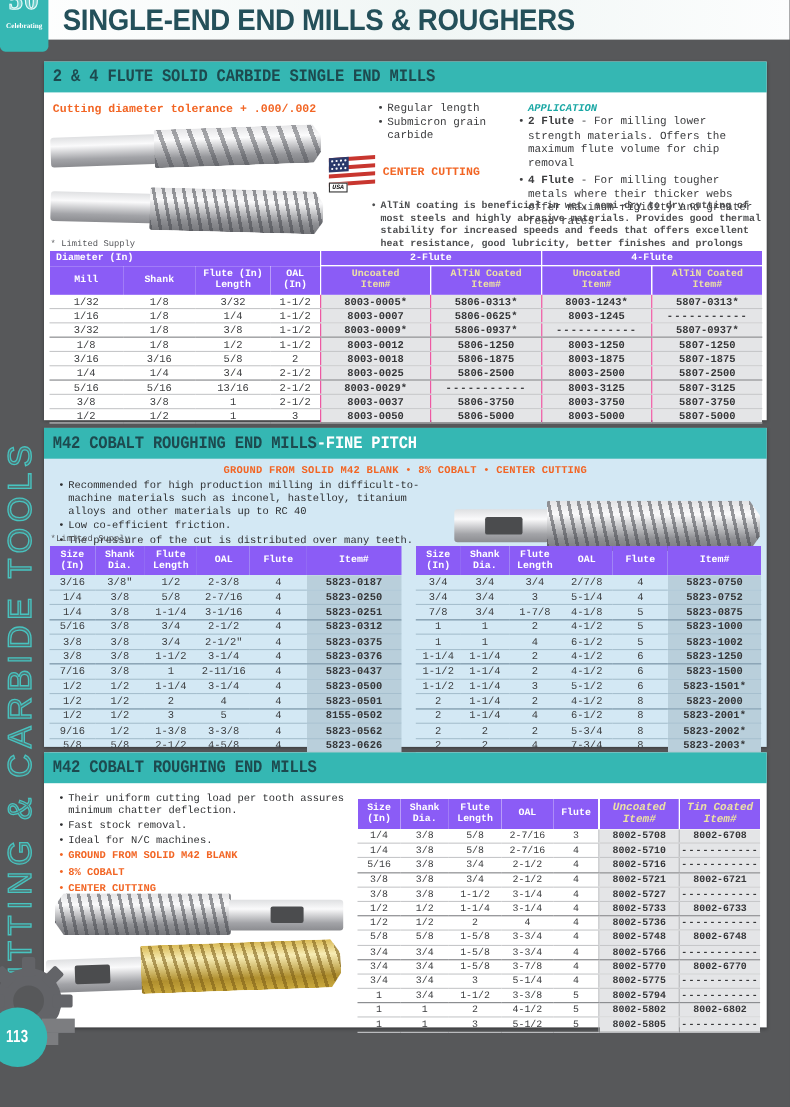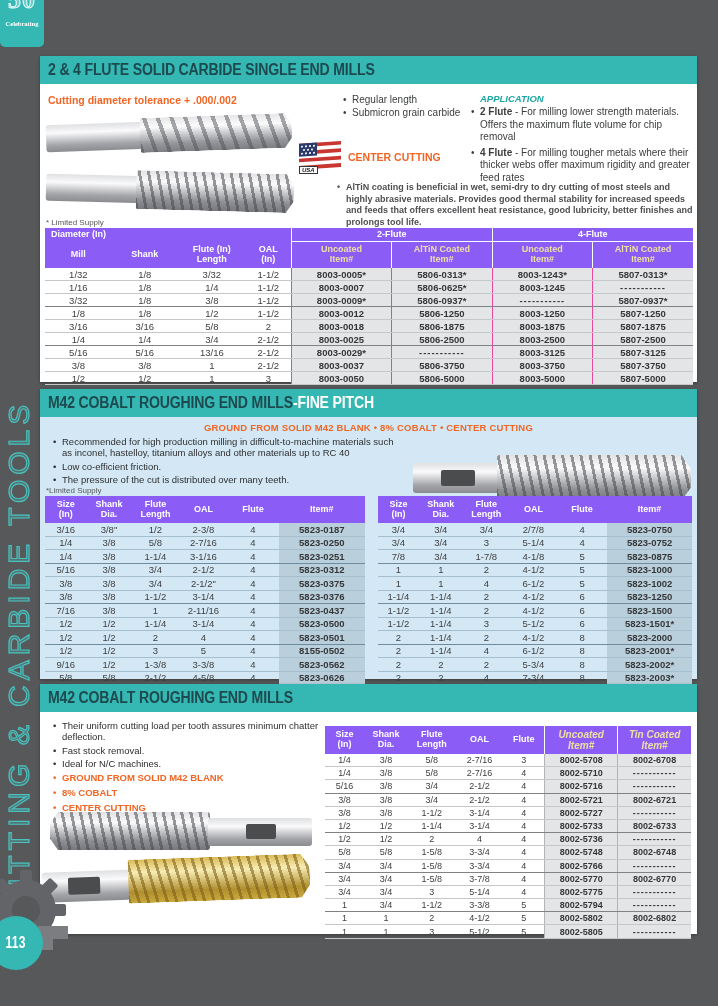--- a/index.html
+++ b/index.html
@@ -24,21 +24,21 @@
              display:flex;align-items:center;justify-content:center;
              font-size:30px;letter-spacing:5px;color:rgba(72,195,191,.25);
              -webkit-text-stroke:1.2px #48c3bf;white-space:nowrap;}
   .gear{position:absolute;left:-22px;top:862px;z-index:1;}
   .page-badge{position:absolute;left:-11px;top:916px;width:54px;height:54px;border-radius:50%;
               background:#35b7b3;z-index:6;display:flex;align-items:center;justify-content:center;}
   .page-badge span{color:#fff;font-weight:bold;font-size:16px;transform:scaleX(.75);letter-spacing:.5px;}
   .step1{position:absolute;left:38px;top:926px;width:30px;height:13px;background:#7c7d80;z-index:2;}
   .step2{position:absolute;left:38px;top:939px;width:15px;height:11px;background:#7c7d80;z-index:2;}
   
-  .card{position:absolute;left:40px;width:657px;box-shadow:0 1px 3px rgba(0,0,0,.35);}
+  .card{position:absolute;left:40px;width:657px;box-shadow:0 1px 3px rgba(0,0,0,.35);font-family:Liberation Mono, monospace;}
   .card.s1{top:56px;height:326px;background:#fff;}
   .card.s2{top:389px;height:290px;background:#d3e8f4;}
   .card.s3{top:684px;height:250px;background:#fff;}
   .bar{position:absolute;left:0;top:0;right:0;height:28px;background:#35b7b3;line-height:28px;
        white-space:nowrap;overflow:hidden;}
   .bar .t{display:inline-block;transform:scaleX(.88);transform-origin:left center;
           font-size:16px;font-weight:bold;color:#1d4a4f;letter-spacing:-.2px;margin-left:8px;}
   .bar .t .suffix{color:#ffffff;}
   .note-orange{position:absolute;font-weight:bold;font-size:10.5px;color:#f26524;}
   ul.blist{margin:0;padding:0 0 0 12px;list-style:none;}
@@ -104,20 +104,23 @@
   .flutes.gold{background:repeating-linear-gradient(75deg,rgba(120,90,20,.55) 0 3px,rgba(255,255,255,0) 3px 9px),
           linear-gradient(#d9b954,#f7ecb4 30%,#b08f2e 75%,#caa93e);}
   .flutes.rev{clip-path:polygon(5% 0,100% 0,100% 100%,5% 100%,0 70%,0 30%);}
   .flat{position:absolute;background:#4b4c4e;border-radius:2px;}
 </style>
 </head>
 <body>
 
 <div class="page">
 
+  <div class="top-band">
+    <h1 class="main-title">SINGLE-END END MILLS &amp; ROUGHERS</h1>
+  </div>
   <div class="logo">
     <div class="big">50</div>
     <div class="cel">Celebrating</div>
     <div class="year">2022</div>
   </div>
 
   <div class="side-text">CUTTING &amp; CARBIDE TOOLS</div>
   <div class="gear">
     <svg width="96" height="96" viewBox="0 0 96 96">
       <g fill="#636468">

